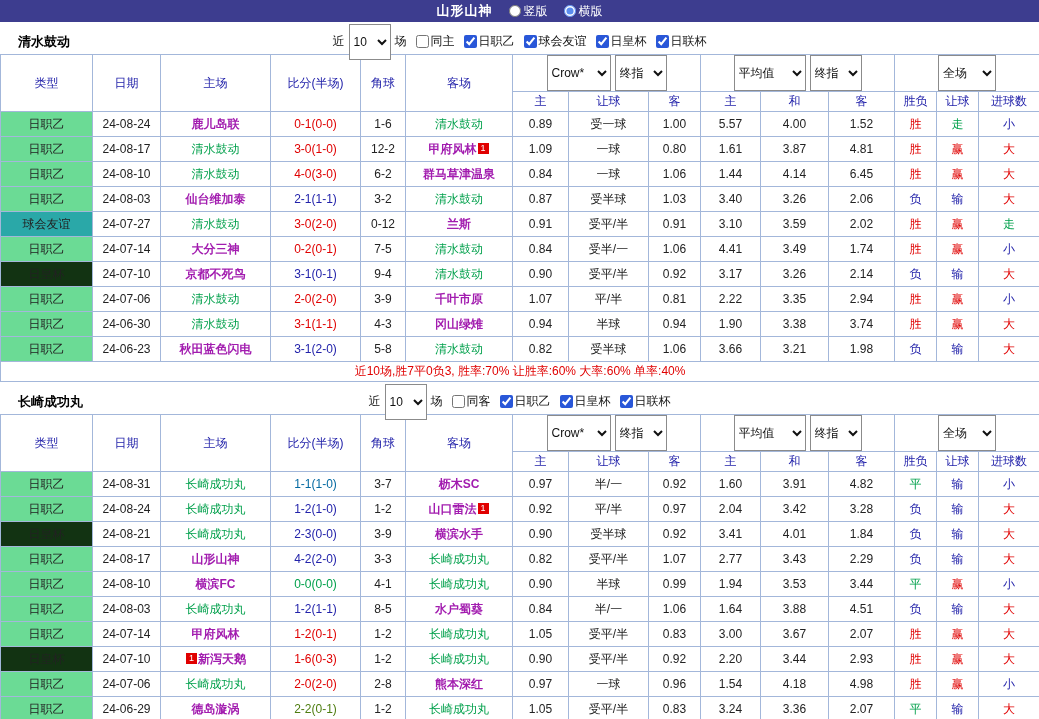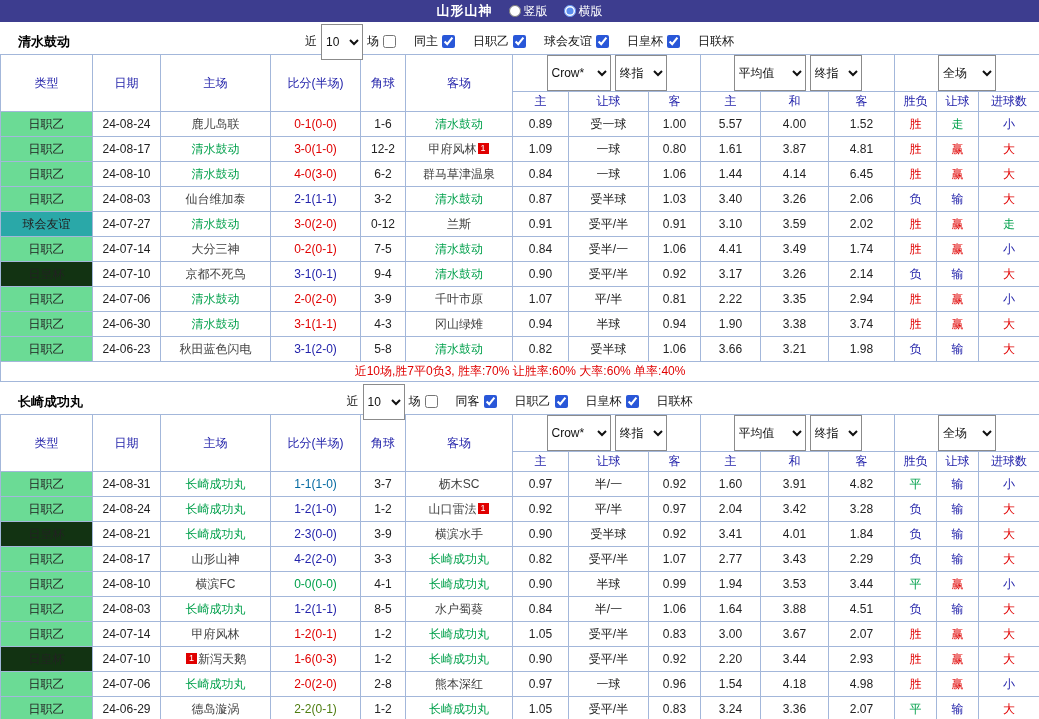--- a/index.html
+++ b/index.html
@@ -12,40 +12,40 @@
     height:22px;background:#3d3d8f;color:#fff;
     display:flex;align-items:center;justify-content:center;gap:16px;
   }
   .topbar-title{font-weight:bold;font-size:13px;letter-spacing:1px;}
   .vopt{display:flex;align-items:center;gap:3px;font-size:12px;cursor:pointer;}
   .vopt input{margin:0;width:12px;height:12px;accent-color:#5b8dee;}
   .section{padding-top:7px;}
   .sec-head{position:relative;height:25px;display:flex;align-items:center;justify-content:center;}
   .team-name{position:absolute;left:18px;font-weight:bold;font-size:13px;color:#000;}
   .filter{display:flex;align-items:center;gap:4px;font-size:12px;color:#111;}
-  .filter .cb{display:flex;align-items:center;gap:18px;cursor:pointer;}
+  .filter .cb{display:flex;align-items:center;gap:2px;margin-left:5px;cursor:pointer;}
   .filter input[type=checkbox]{margin:0;width:13px;height:13px;accent-color:#2957d8;}
   select{font-size:12px;height:36px;background:#fff;border:1px solid #8b8b8b;color:#111;}
   table.grid{border-collapse:collapse;table-layout:fixed;width:1039px;margin:0 auto;}
   .grid th,.grid td{
     border:1px solid #a3b7da;text-align:center;vertical-align:middle;
     overflow:hidden;white-space:nowrap;padding:0;
   }
   .grid th{color:#2222aa;font-weight:normal;font-size:12px;height:19px;background:#fff;}
   .grid tr.hrow2 th{height:20px;}
   .grid td{height:25px;font-size:12px;color:#222;}
   td.type{font-size:12px;}
   .badge-green{background:#6bdb95;color:#2222aa;}
   .badge-teal{background:#2aa8a8;color:#fff;}
   .badge-dark{background:#123312;color:#fff;}
   .date{color:#222;}
   .corner{color:#2222aa;}
   .odds{color:#2222aa;}
   .team-self{color:#00a04b;}
-  .team-opp{color:#404040;}
+  .team-opp{color:#a21caf;font-weight:bold;}
   .mark{
     display:inline-block;background:#e00000;color:#fff;
     font-size:9px;line-height:11px;width:11px;height:11px;
     vertical-align:2px;margin:0 1px;text-align:center;
   }
   td.summary{color:#e00000;height:20px;font-size:12px;}
   .selcell{padding:1px 0;}
   .selcell select{margin:0 2px;}
 </style>
 </head>

